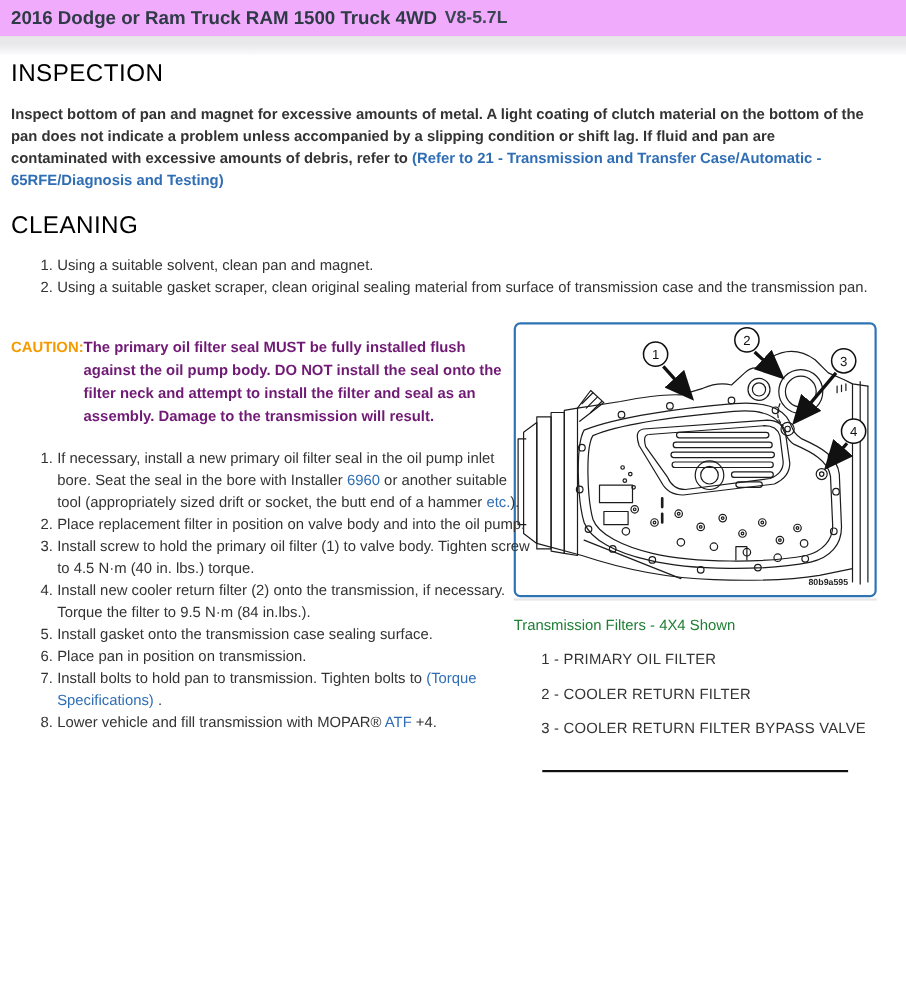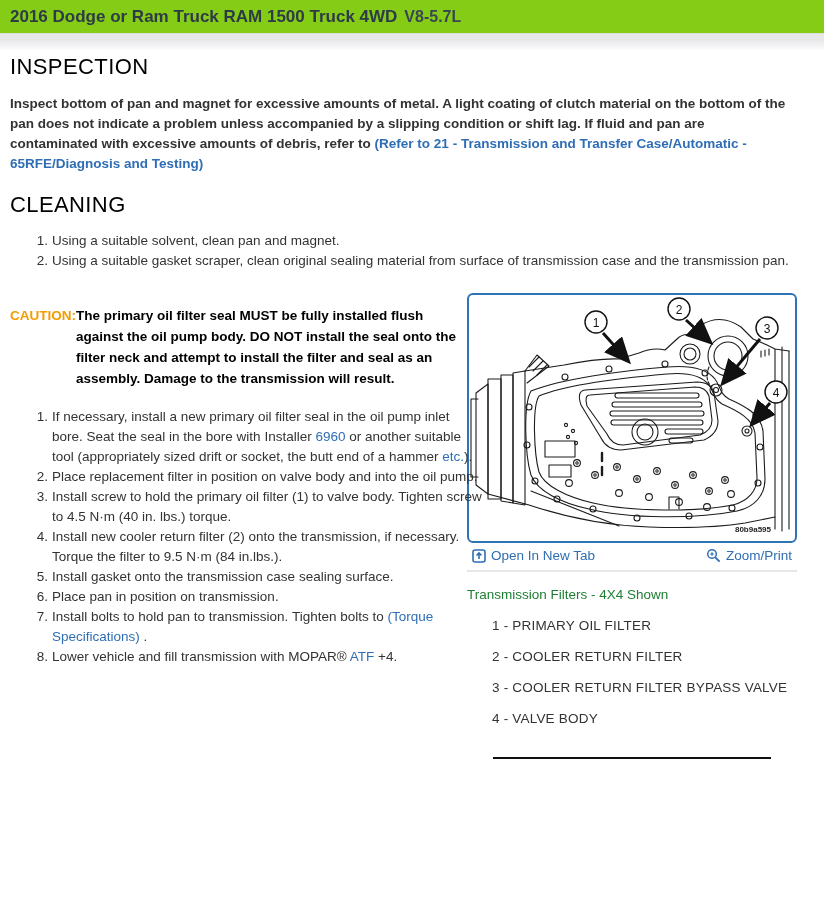--- a/index.html
+++ b/index.html
@@ -2,21 +2,21 @@
 <html><head>
 <meta charset="utf-8">
 <style>
   html,body { margin:0; padding:0; }
   body {
     width:824px; height:906px; overflow:hidden;
     background:#ffffff; color:#333;
     font-family:"Liberation Sans", sans-serif;
   }
   
-  .header { background:#84cc16; height:33px; display:flex; align-items:center; padding-left:10px; }
+  .header { background:#f0abfc; height:33px; display:flex; align-items:center; padding-left:10px; }
   .header-title { font-size:17px; font-weight:bold; color:#2e3a46; }
   .header-engine { font-size:16px; font-weight:700; color:#3a4653; margin-left:7px; }
   .header-strip { height:16px; background:linear-gradient(#e8e8ea 35%, #fbfbfc); border-top:1px solid #dddddf; }
 
   main { padding:0 10px; }
 
   h2.sec {
     font-weight:300; font-size:22px; color:#000000;
     letter-spacing:.4px; margin:0; line-height:34px;
   }
@@ -36,21 +36,21 @@
     content:counter(st) "."; position:absolute; left:0; width:14px; text-align:right;
   }
 
   
   .cols { display:flex; align-items:flex-start; margin-top:22px; }
   .col-left  { width:457px; flex:none; }
   .col-right { width:330px; flex:none; }
 
   .caution { display:flex; margin-top:12px; font-weight:bold; font-size:13.5px; line-height:21px; }
   .caution-label { color:#f59b00; white-space:nowrap; flex:none; }
-  .caution-text  { color:#000000; width:384px; }
+  .caution-text  { color:#701a75; width:384px; }
 
   .install-steps { margin-top:18px !important; width:448px; }
 
   
   .fig-wrap { border-bottom:2px solid #e7e7e9; padding-bottom:1px; }
   .fig-box {
     border:2px solid #2e74b5; border-radius:6px; background:#fff;
     height:246px; overflow:hidden;
   }
   svg.diagram { display:block; width:100%; height:100%; }
@@ -243,44 +243,26 @@
                 <text x="298" y="37.5">3</text>
               </g>
               <g>
                 <circle cx="307" cy="97" r="11" fill="#fff" stroke="#111" stroke-width="1.4"></circle>
                 <text x="307" y="101.5">4</text>
               </g>
             </g>
             <text x="302" y="237" font-size="8" font-weight="bold" fill="#222" text-anchor="end">80b9a595</text>
           </svg>
         </div>
-        <div class="fig-toolbar">
-          <div class="tool-btn">
-            <svg width="14" height="14" viewBox="0 0 14 14">
-              <rect x="1" y="1" width="12" height="12" rx="2" fill="none" stroke="#2f6eb5" stroke-width="1.6"></rect>
-              <path d="M7,10 L7,4 M4.5,6.5 L7,4 L9.5,6.5" fill="none" stroke="#2f6eb5" stroke-width="1.6"></path>
-            </svg>
-            <span>Open In New Tab</span>
-          </div>
-          <div class="tool-btn">
-            <svg width="15" height="15" viewBox="0 0 15 15">
-              <circle cx="6" cy="6" r="4.3" fill="none" stroke="#2f6eb5" stroke-width="1.5"></circle>
-              <path d="M6,4.2 L6,7.8 M4.2,6 L7.8,6" stroke="#2f6eb5" stroke-width="1.2"></path>
-              <line x1="9.3" y1="9.3" x2="13.6" y2="13.6" stroke="#2f6eb5" stroke-width="1.9"></line>
-            </svg>
-            <span>Zoom/Print</span>
-          </div>
-        </div>
       </div>
 
       <div class="fig-caption">Transmission Filters - 4X4 Shown</div>
 
       <ul class="legend">
         <li>1 - PRIMARY OIL FILTER</li>
         <li>2 - COOLER RETURN FILTER</li>
         <li>3 - COOLER RETURN FILTER BYPASS VALVE</li>
-        <li>4 - VALVE BODY</li>
       </ul>
 
       <hr class="legend-hr">
     </div>
   </div>
 </main>
 
 </body></html>

